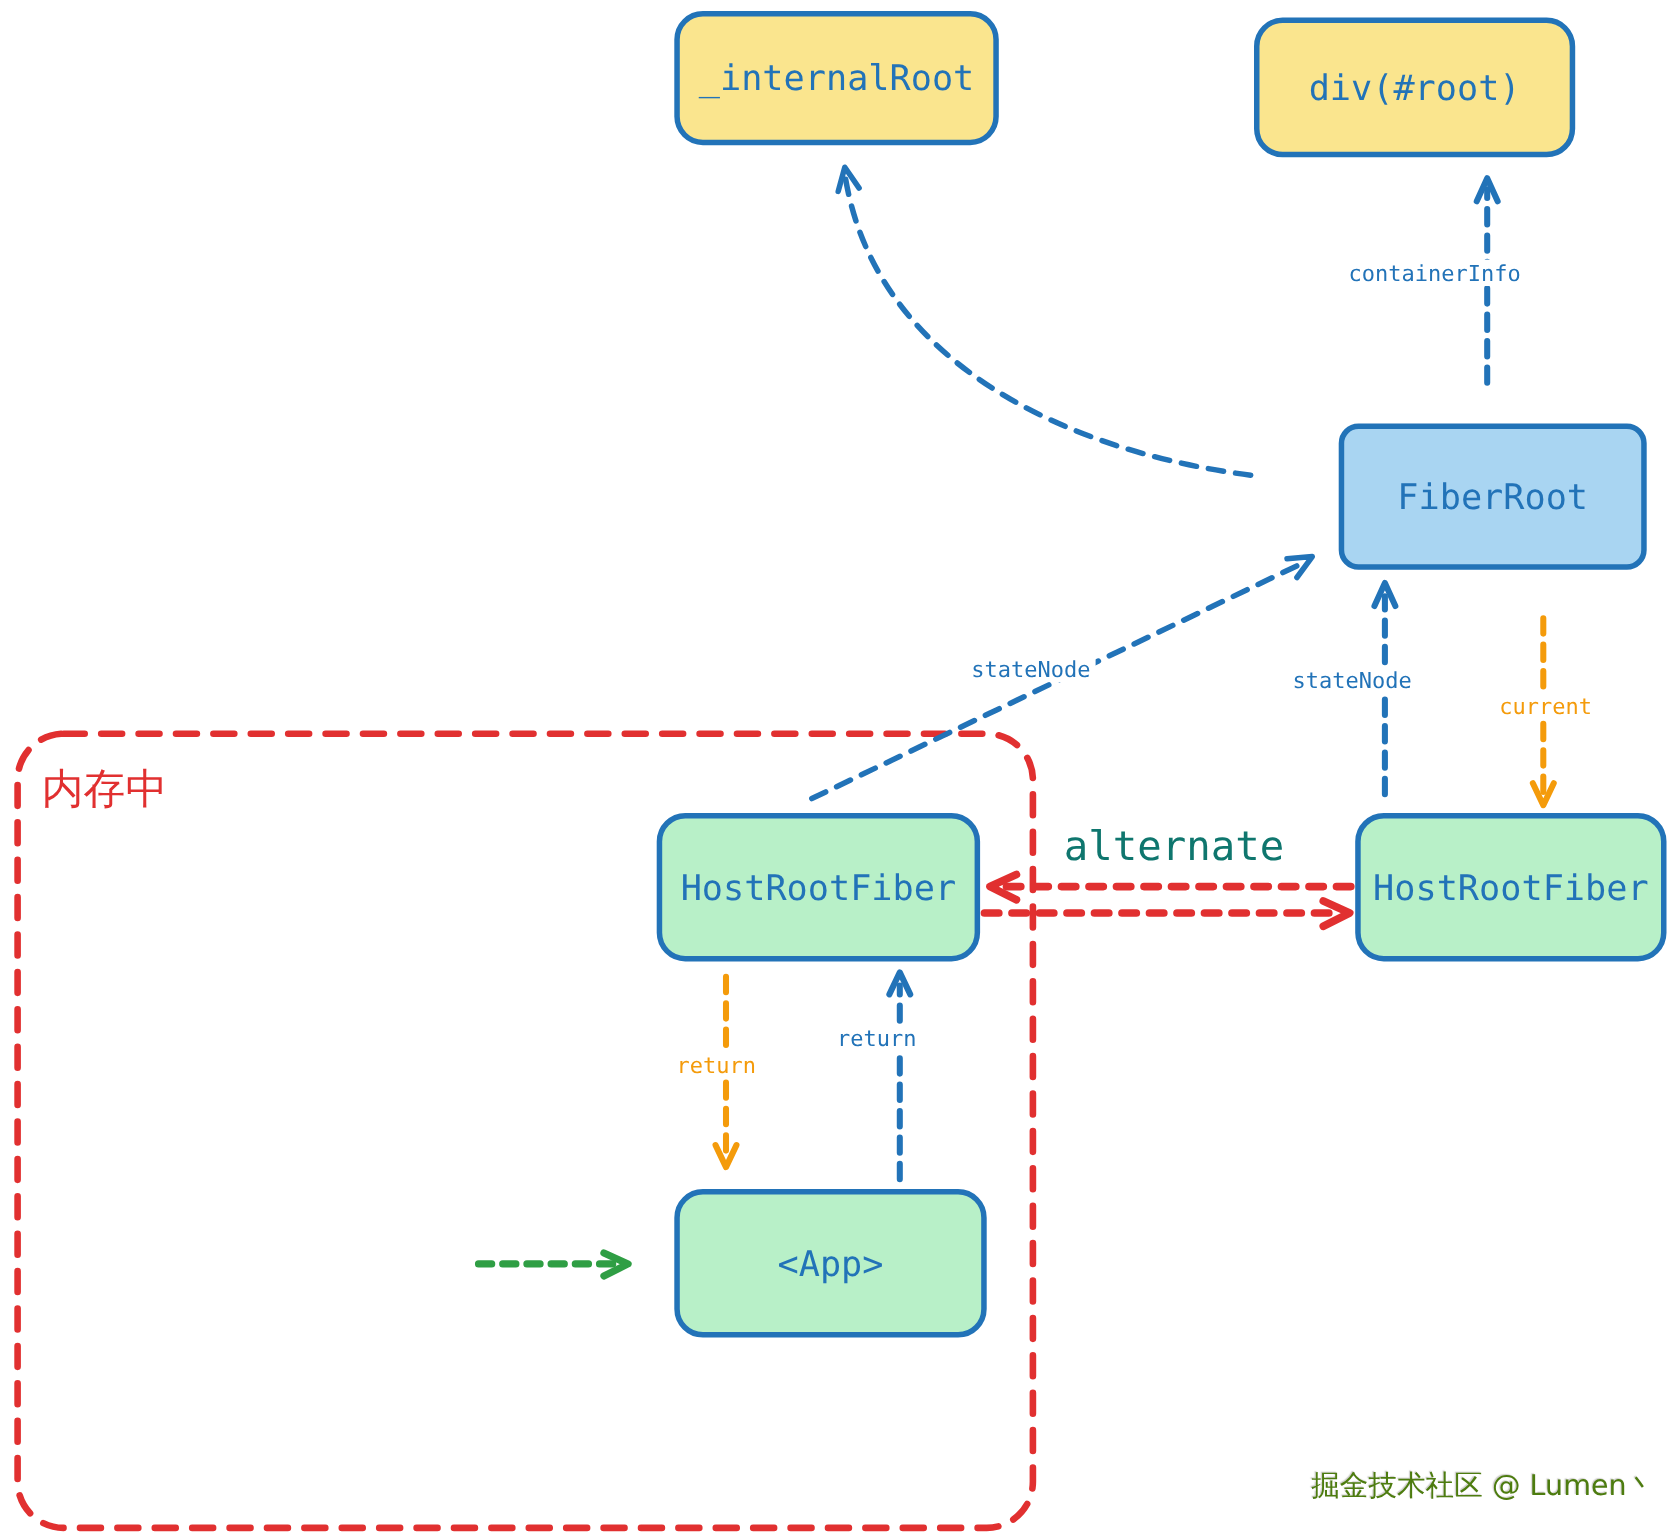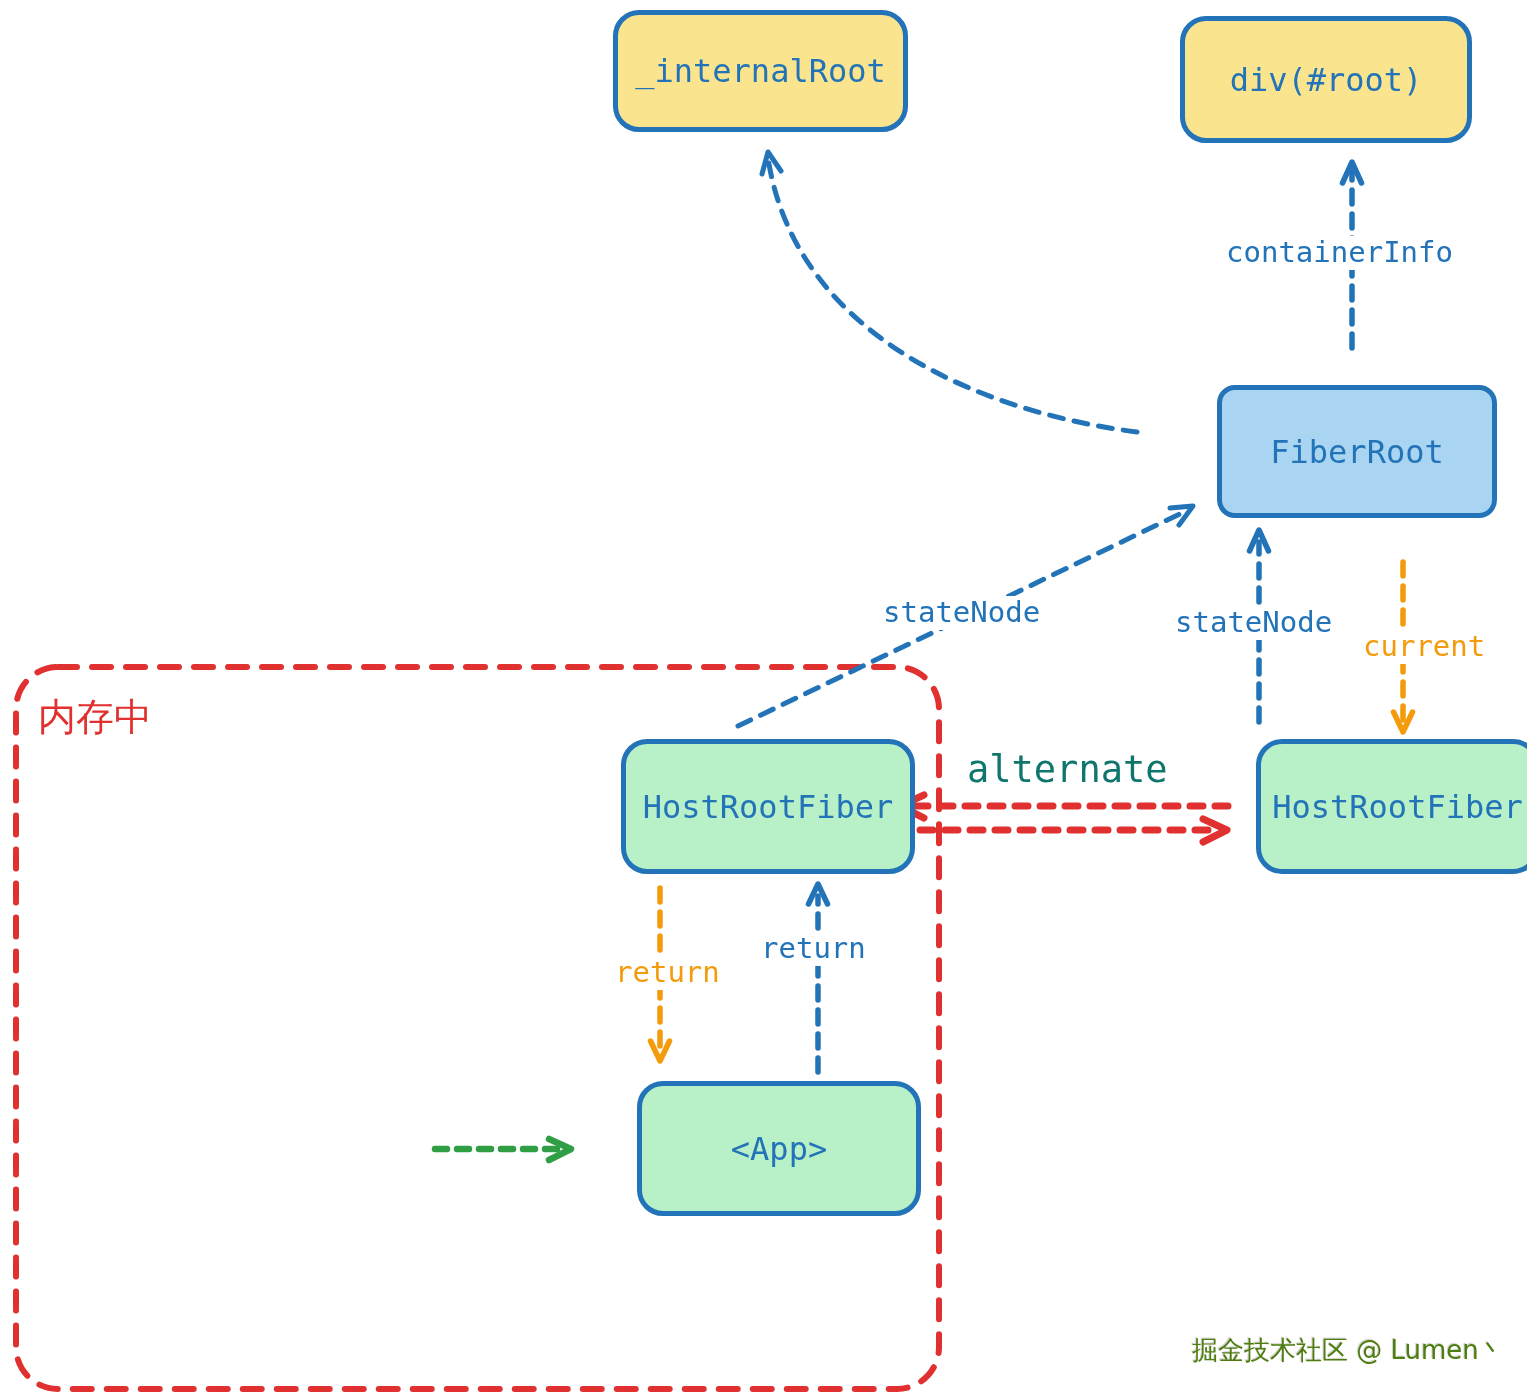--- a/index.html
+++ b/index.html
@@ -17,26 +17,26 @@
     box-sizing:border-box;
     border:5px solid #2273b8;
     border-radius:26px;
     display:flex;align-items:center;justify-content:center;
     font-size:32px;color:#2273b8;
     letter-spacing:0px;
     white-space:nowrap;
   }
   .node.yellow{background:#fae58e;}
   .node.blue{background:#a9d5f2;border-radius:18px;}
-  .node.green{background:#b8f0c8;margin-left:24px;}
+  .node.green{background:#b8f0c8;}
   
   .edge-label{
     position:absolute;z-index:2;
     background:#ffffff;
-    font-size:29px;line-height:1.1;
+    font-size:20px;line-height:1.1;
     padding:1px 5px;
     white-space:nowrap;
   }
   .lbl-blue{color:#2273b8;}
   .lbl-orange{color:#f49b0b;}
   .lbl-red{color:#0f766e;font-size:37px;}
   .lbl-green{color:#2f9e44;font-size:37px;background:transparent;}
   .region-label{
     position:absolute;z-index:2;
     color:#e13030;
@@ -107,21 +107,21 @@
     </g>
 
     <g stroke="#2f9e44" fill="none" stroke-linecap="round" stroke-linejoin="round">
       <path d="M 435 1149 L 558 1149" stroke-width="6.5" stroke-dasharray="12 10"></path>
       <path d="M 549 1139 L 571 1149 L 549 1160" stroke-width="6.5"></path>
     </g>
   </svg>
 
   <div class="node yellow" style="left:613px;top:10px;width:295px;height:122px;">_internalRoot</div>
 
-  <div class="node yellow" style="left:1180px;top:16px;width:292px;height:127px;text-align:right;">div(#root)</div>
+  <div class="node yellow" style="left:1140px;top:16px;width:292px;height:127px;text-align:right;">div(#root)</div>
 
   <div class="node blue" style="left:1217px;top:385px;width:280px;height:133px;">FiberRoot</div>
 
   <div class="node green" style="left:597px;top:739px;width:294px;height:135px;">HostRootFiber</div>
 
   <div class="node green" style="left:1232px;top:739px;width:283px;height:135px;">HostRootFiber</div>
 
   <div class="node green" style="left:613px;top:1081px;width:284px;height:135px;">&lt;App&gt;</div>
 
   <div class="edge-label lbl-blue" style="left:1221px;top:236px;">containerInfo</div>

